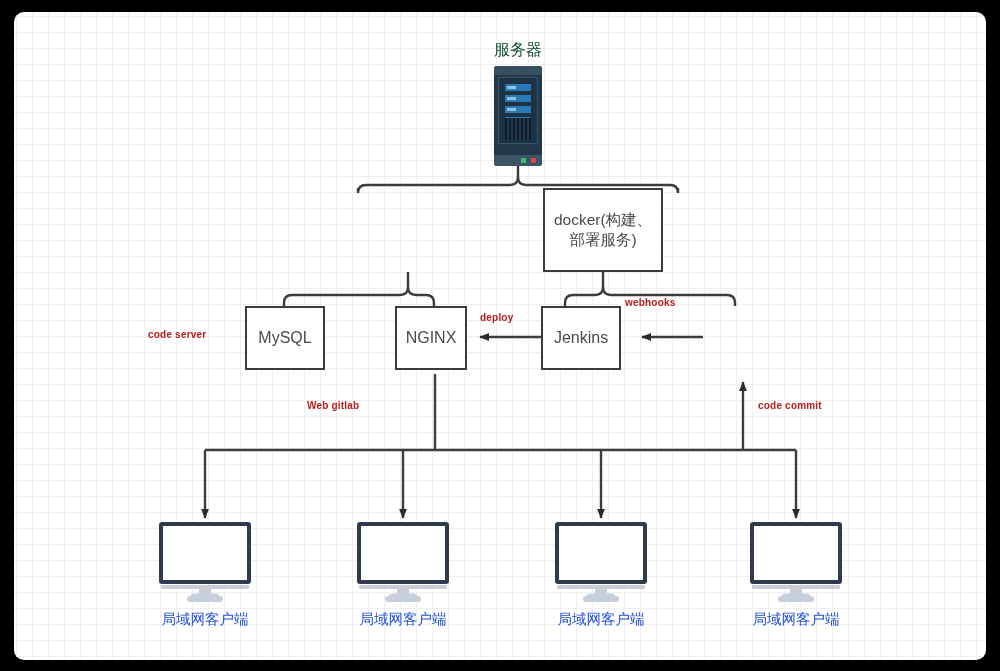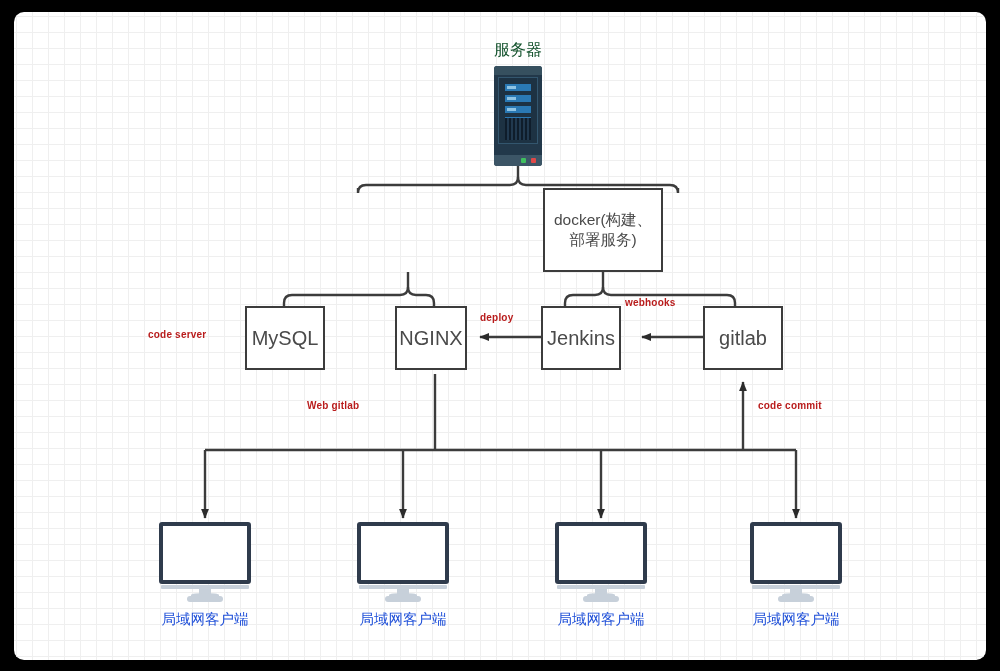--- a/index.html
+++ b/index.html
@@ -12,21 +12,21 @@
   #grid{position:absolute;inset:0;
         background-image:linear-gradient(to right,#efefef 1px,transparent 1px),
                          linear-gradient(to bottom,#efefef 1px,transparent 1px);
         background-size:16px 16px;background-position:2px 4px;}
   #layer{position:absolute;inset:0;}
   svg.wires{position:absolute;left:0;top:0;width:972px;height:648px;overflow:visible;}
 
   .node{position:absolute;box-sizing:border-box;background:#fff;
         border:2px solid #3c3c3c;display:flex;align-items:center;
         justify-content:center;text-align:center;color:#4a4a4a;
-        font-size:20px;line-height:1.25;padding:2px 4px;}
+        font-size:16px;line-height:1.25;padding:2px 4px;}
   .node.cn{font-size:15.5px;}
   .node.multi{font-size:15.5px;line-height:1.3;}
 
   .rlabel{position:absolute;color:#b91c1c;font-weight:bold;font-size:10px;
           white-space:nowrap;letter-spacing:.2px;}
 
   .caption{position:absolute;color:#1d4ed8;font-size:14.5px;white-space:nowrap;
            text-align:center;}
 
   
@@ -137,21 +137,20 @@
 
 
       <div class="node multi" style="left:529px;top:176px;width:120px;height:84px;">docker(构建、部署服务)</div>
 
       <div class="node" style="left:231px;top:294px;width:80px;height:64px;">MySQL</div>
 
       <div class="node" style="left:381px;top:294px;width:72px;height:64px;">NGINX</div>
 
       <div class="node" style="left:527px;top:294px;width:80px;height:64px;">Jenkins</div>
 
-      <div class="node" style="left:689px;top:294px;width:80px;height:64px;">gitlab</div>
 
       <div class="rlabel" style="left:134px;top:317px;">code server</div>
       <div class="rlabel" style="left:466px;top:300px;">deploy</div>
       <div class="rlabel" style="left:611px;top:285px;">webhooks</div>
       <div class="rlabel" style="left:293px;top:388px;">Web gitlab</div>
       <div class="rlabel" style="left:744px;top:388px;">code commit</div>
 
       <div class="client" style="left:145px;top:510px;width:92px;height:98px;">
         <div class="mon"></div>
         <div class="mon-shadow"></div>

